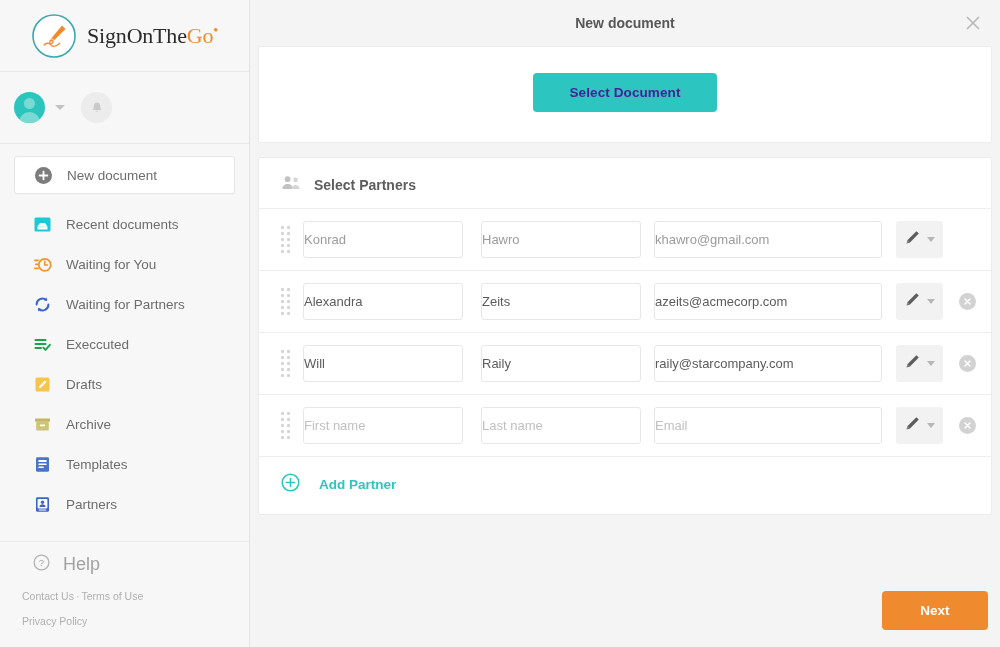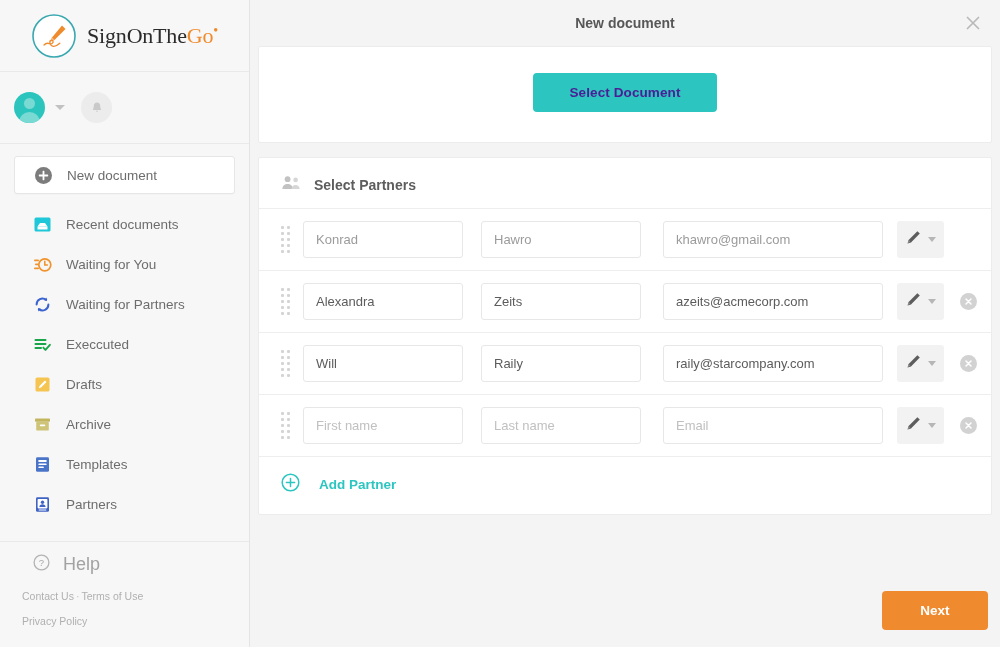--- a/index.html
+++ b/index.html
@@ -81,27 +81,27 @@
 
   .prow {
     display: flex; align-items: center; gap: 0;
     border-top: 1px solid #eeeeee; padding: 12px 14px 12px 18px;
   }
   .drag { width: 16px; display: flex; justify-content: center; flex: none; cursor: grab; }
   .dots { display: grid; grid-template-columns: 3px 3px; grid-gap: 3px; }
   .dots i { width: 3px; height: 3px; background: #d4d4d4; border-radius: 1px; display: block; }
   .fld {
     height: 37px; border: 1px solid #e7e7e7; border-radius: 3px; background: #fff;
-    font-size: 13px; color: #5c5c5c; padding: 0 12px; font-family: "Liberation Sans", sans-serif;
+    font-size: 13px; color: #5c5c5c; padding: 0 0; font-family: "Liberation Sans", sans-serif;
     outline: none;
   }
   .fld::placeholder { color: #c0c0c0; }
   .fld.f-first { width: 160px; margin-left: 10px; }
   .fld.f-last  { width: 160px; margin-left: 18px; }
-  .fld.f-email { width: 228px; margin-left: 22px; }
+  .fld.f-email { width: 228px; margin-left: 13px; }
   .fld.muted { color: #9b9b9b; }
   .act-group { display: flex; align-items: center; background: #f2f2f2; border-radius: 3px; height: 37px; margin-left: 14px; padding: 0 8px; gap: 6px; cursor: pointer; }
   .act-caret { width: 0; height: 0; border-left: 4.5px solid transparent; border-right: 4.5px solid transparent; border-top: 5px solid #b6b6b6; }
   .rm-btn { width: 17px; height: 17px; border-radius: 50%; background: #d2d2d2; margin-left: 16px; display: flex; align-items: center; justify-content: center; cursor: pointer; flex: none; }
   .rm-spacer { width: 33px; flex: none; }
 
   .add-row { border-top: 1px solid #eeeeee; padding: 16px 0 18px 22px; display: flex; align-items: center; gap: 11px; cursor: pointer; }
   .add-label { font-size: 13.5px; font-weight: bold; color: #2cc5c0; margin-left: 8px; }
 
   .footer-bar { height: 74px; display: flex; align-items: center; justify-content: flex-end; padding-right: 12px; flex: none; }

